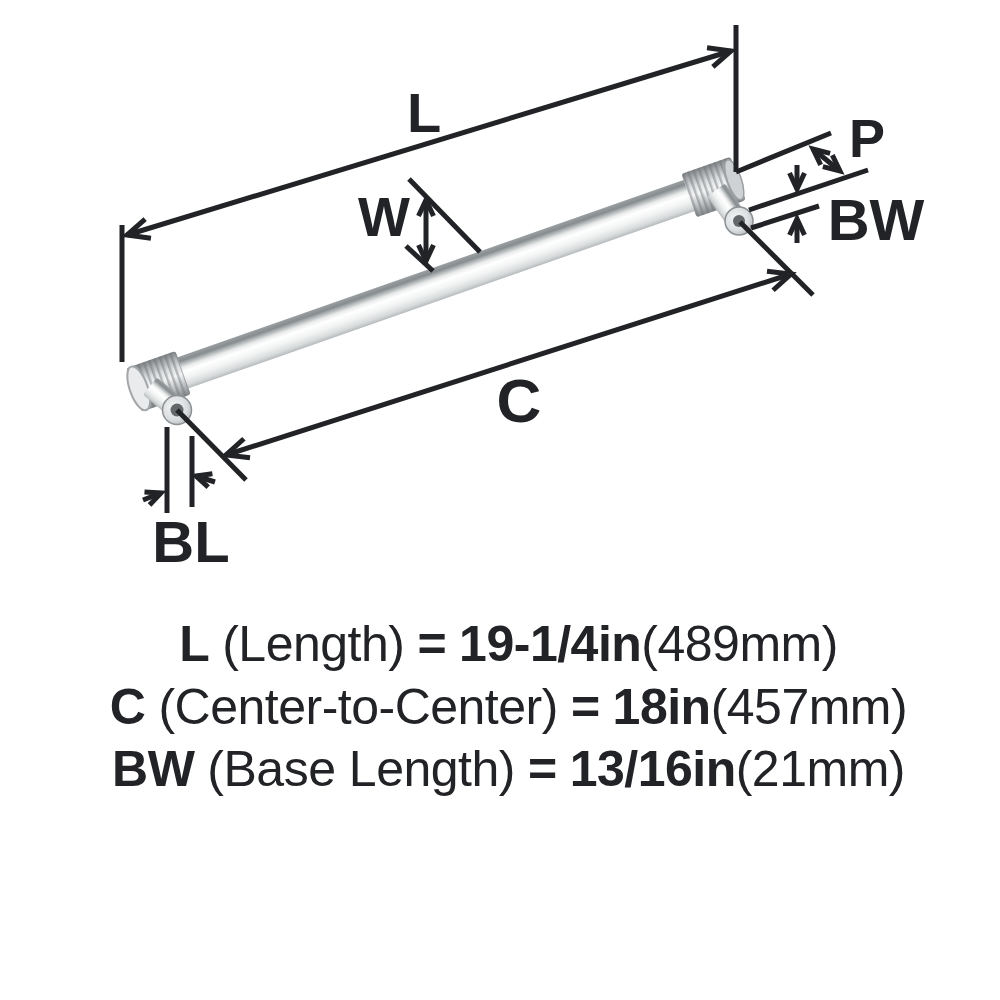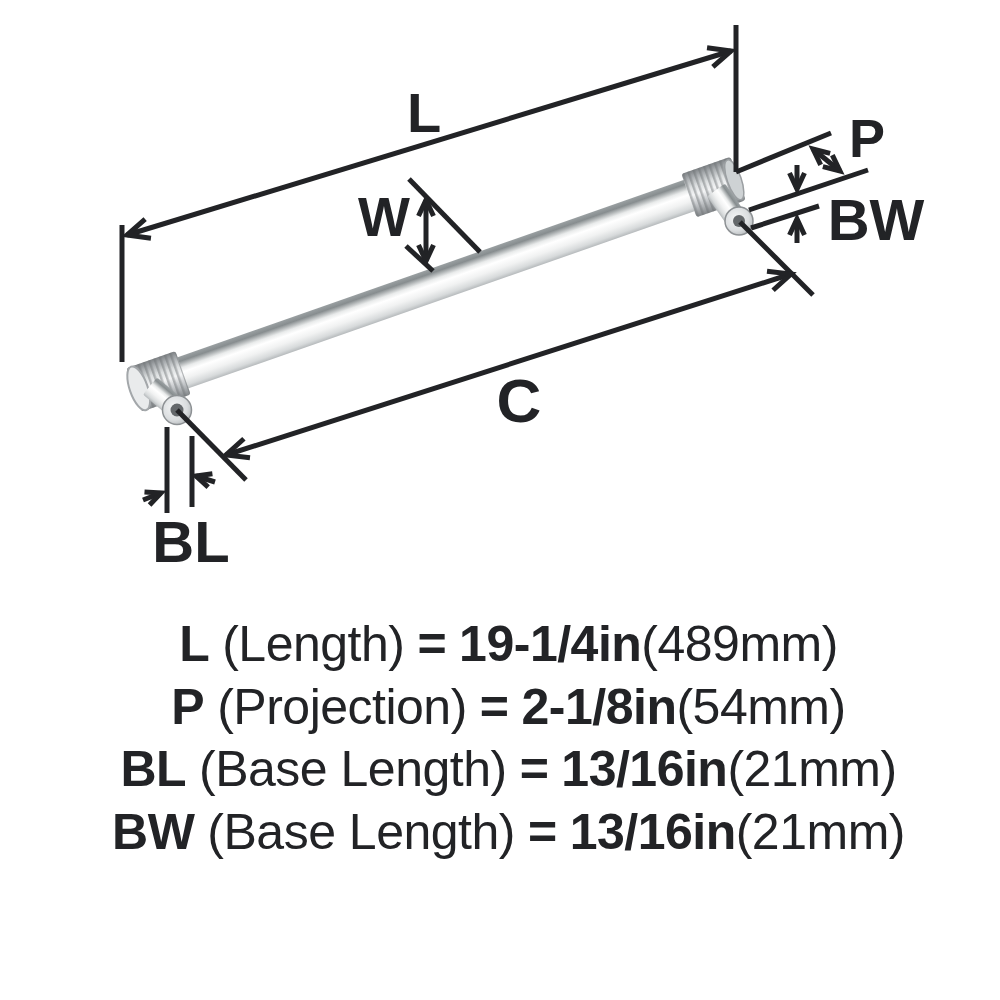--- a/index.html
+++ b/index.html
@@ -140,23 +140,20 @@
   <text x="519" y="422" font-size="62" text-anchor="middle">C</text>
   <text x="191" y="562" font-size="58" text-anchor="middle">BL</text>
   <text x="876" y="240" font-size="58" text-anchor="middle">BW</text>
 </svg>
 
 <div class="specs">
   <div class="spec-line">
     <span class="b gap">L</span><span class="r gap">(Length)</span><span class="b gap">=</span><span class="b">19-1/4in</span><span class="r">(489mm)</span>
   </div>
   <div class="spec-line">
-    <span class="b gap">P</span><span class="r gap">(Projection)</span><span class="b gap">=</span><span class="b">2-1/8in</span><span class="r">(54mm)</span>
-  </div>
-  <div class="spec-line">
-    <span class="b gap">BL</span><span class="r gap">(Base Length)</span><span class="b gap">=</span><span class="b">13/16in</span><span class="r">(21mm)</span>
+    <span class="b gap">C</span><span class="r gap">(Center-to-Center)</span><span class="b gap">=</span><span class="b">18in</span><span class="r">(457mm)</span>
   </div>
   <div class="spec-line">
     <span class="b gap">BW</span><span class="r gap">(Base Length)</span><span class="b gap">=</span><span class="b">13/16in</span><span class="r">(21mm)</span>
   </div>
 </div>
 
 </div>
 
 </body></html>

